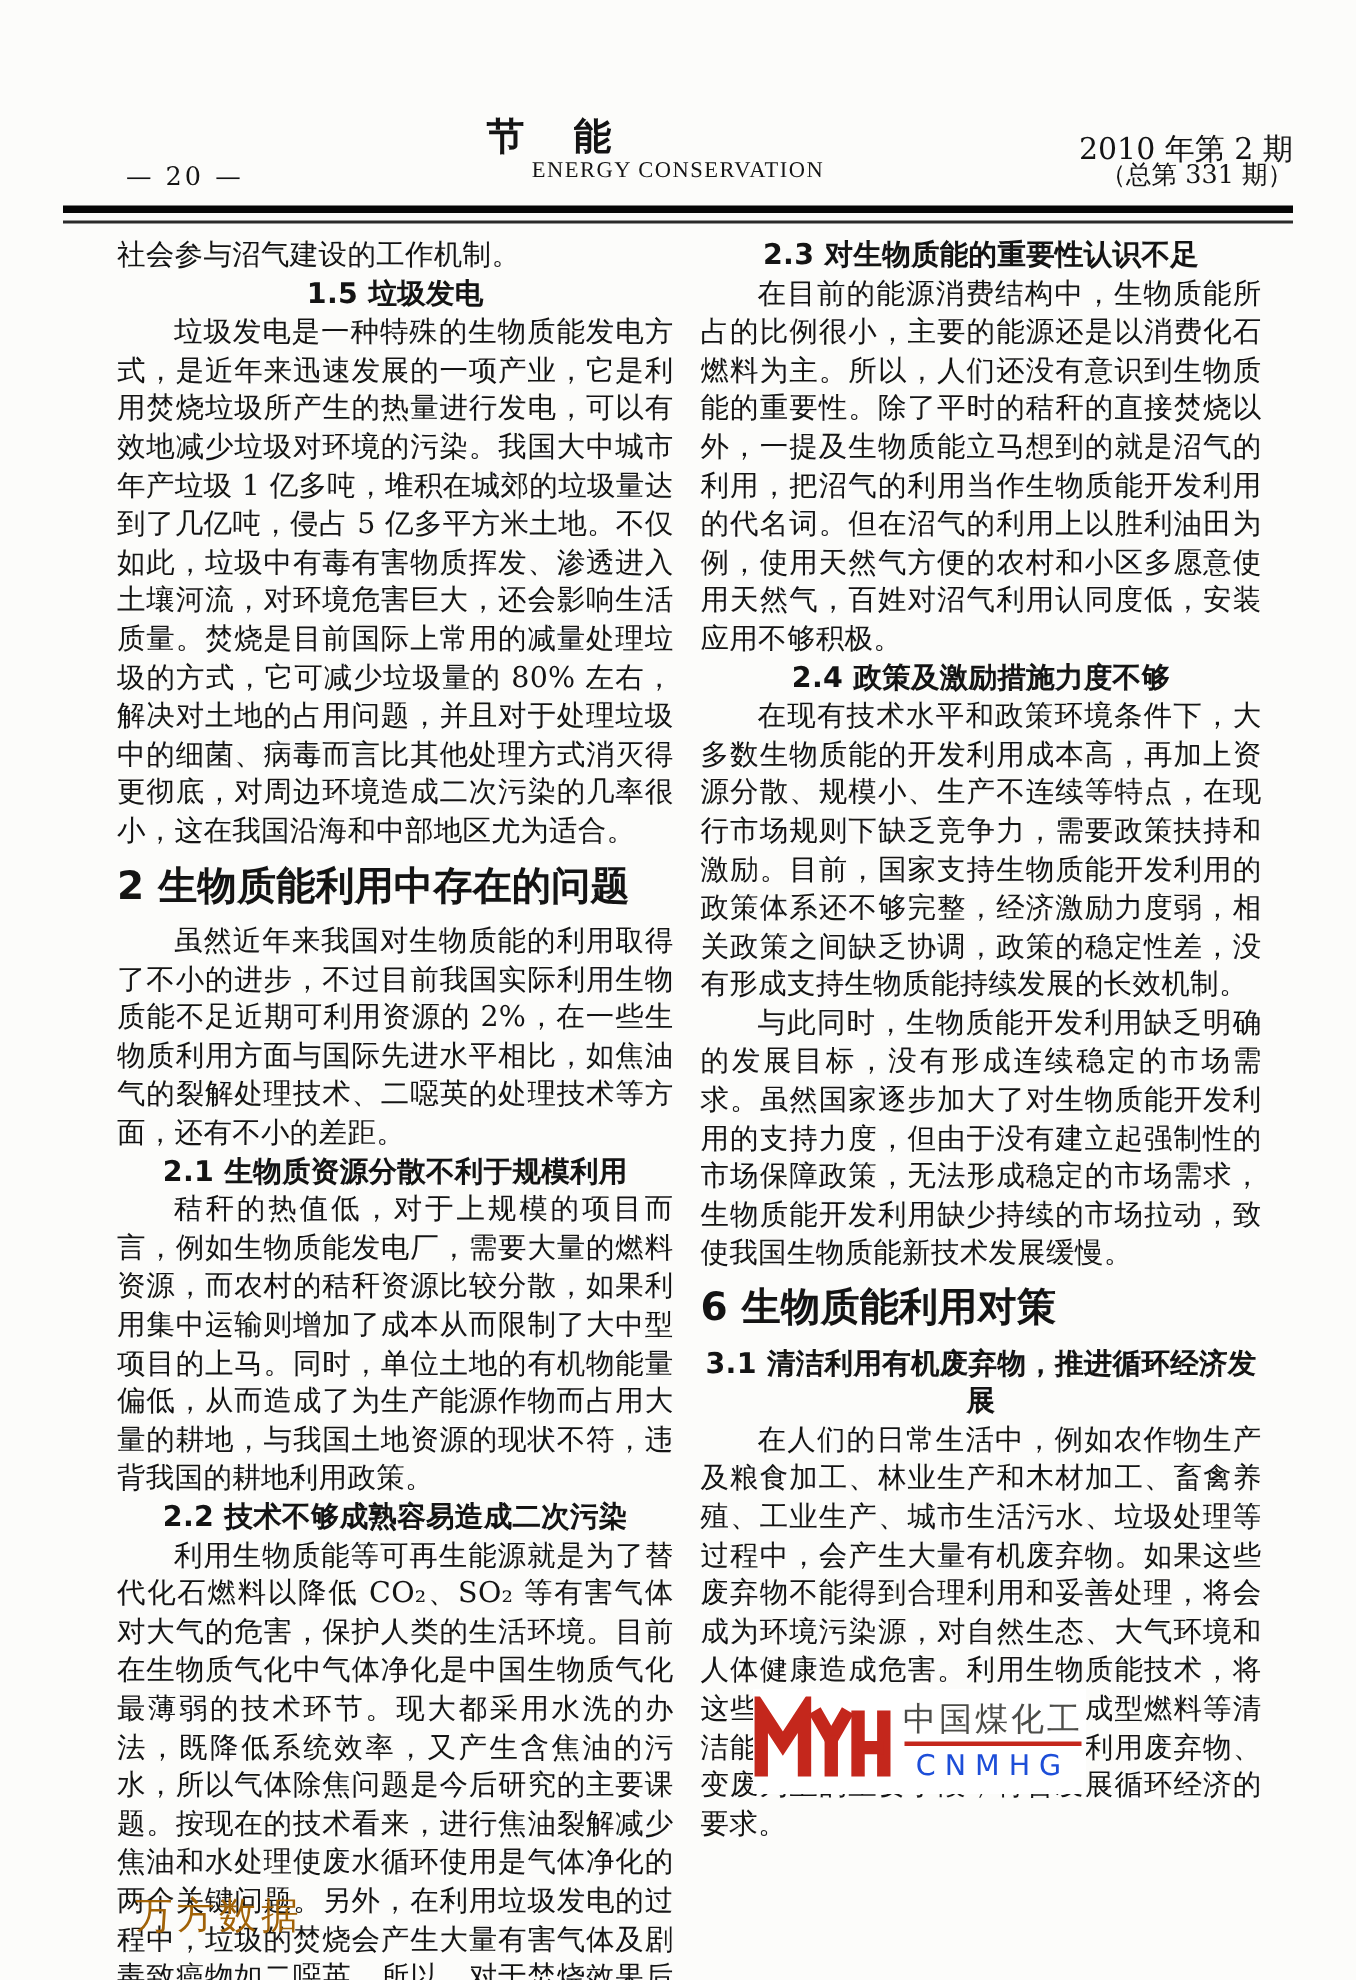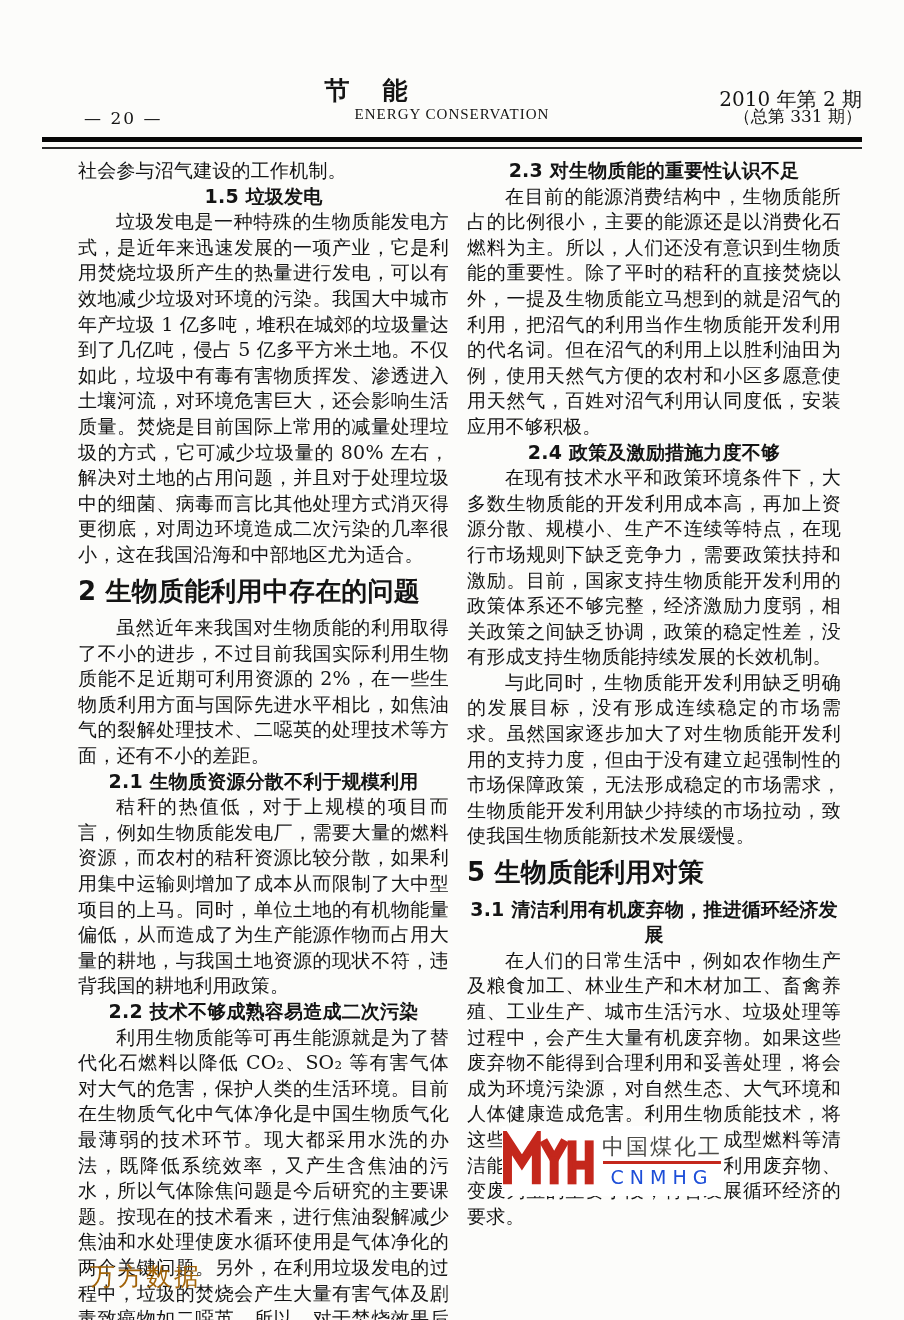--- a/index.html
+++ b/index.html
@@ -87,21 +87,21 @@
     <h4 class="sub">2.2 技术不够成熟容易造成二次污染</h4>
     <p class="para">利用生物质能等可再生能源就是为了替代化石燃料以降低 CO₂、SO₂ 等有害气体对大气的危害，保护人类的生活环境。目前在生物质气化中气体净化是中国生物质气化最薄弱的技术环节。现大都采用水洗的办法，既降低系统效率，又产生含焦油的污水，所以气体除焦问题是今后研究的主要课题。按现在的技术看来，进行焦油裂解减少焦油和水处理使废水循环使用是气体净化的两个关键问题。另外，在利用垃圾发电的过程中，垃圾的焚烧会产生大量有害气体及剧毒致癌物如二噁英。所以，对于焚烧效果后处理的问题还有待解决。许多讨论是关于单独用乙醇作燃料提供交通动力的可能性，但目前的现实是，所消耗的乙醇大多是与</p>
   </div>
 
   <div class="col col-right">
     <h4 class="sub">2.3 对生物质能的重要性认识不足</h4>
     <p class="para">在目前的能源消费结构中，生物质能所占的比例很小，主要的能源还是以消费化石燃料为主。所以，人们还没有意识到生物质能的重要性。除了平时的秸秆的直接焚烧以外，一提及生物质能立马想到的就是沼气的利用，把沼气的利用当作生物质能开发利用的代名词。但在沼气的利用上以胜利油田为例，使用天然气方便的农村和小区多愿意使用天然气，百姓对沼气利用认同度低，安装应用不够积极。</p>
     <h4 class="sub">2.4 政策及激励措施力度不够</h4>
     <p class="para">在现有技术水平和政策环境条件下，大多数生物质能的开发利用成本高，再加上资源分散、规模小、生产不连续等特点，在现行市场规则下缺乏竞争力，需要政策扶持和激励。目前，国家支持生物质能开发利用的政策体系还不够完整，经济激励力度弱，相关政策之间缺乏协调，政策的稳定性差，没有形成支持生物质能持续发展的长效机制。</p>
     <p class="para">与此同时，生物质能开发利用缺乏明确的发展目标，没有形成连续稳定的市场需求。虽然国家逐步加大了对生物质能开发利用的支持力度，但由于没有建立起强制性的市场保障政策，无法形成稳定的市场需求，生物质能开发利用缺少持续的市场拉动，致使我国生物质能新技术发展缓慢。</p>
-    <h3 class="section">5 生物质能利用对策</h3>
+    <h3 class="section">6 生物质能利用对策</h3>
     <h4 class="sub">3.1 清洁利用有机废弃物，推进循环经济发展</h4>
     <p class="para">在人们的日常生活中，例如农作物生产及粮食加工、林业生产和木材加工、畜禽养殖、工业生产、城市生活污水、垃圾处理等过程中，会产生大量有机废弃物。如果这些废弃物不能得到合理利用和妥善处理，将会成为环境污染源，对自然生态、大气环境和人体健康造成危害。利用生物质能技术，将这些废弃物转化为沼气、固体成型燃料等清洁能源的重要措施，也是充分利用废弃物、变废为宝的重要手段，符合发展循环经济的要求。</p>
   </div>
 
   <div class="watermark">
     <svg class="wm-logo" viewBox="0 0 134 72" xmlns="http://www.w3.org/2000/svg">
       <g fill="none" stroke="#c4271c" stroke-width="13">
         <polyline points="8,70 8,6 29,38 50,6 50,70"></polyline>
         <polyline points="60,6 76,34 92,6"></polyline>
         <line x1="76" y1="30" x2="76" y2="70"></line>

